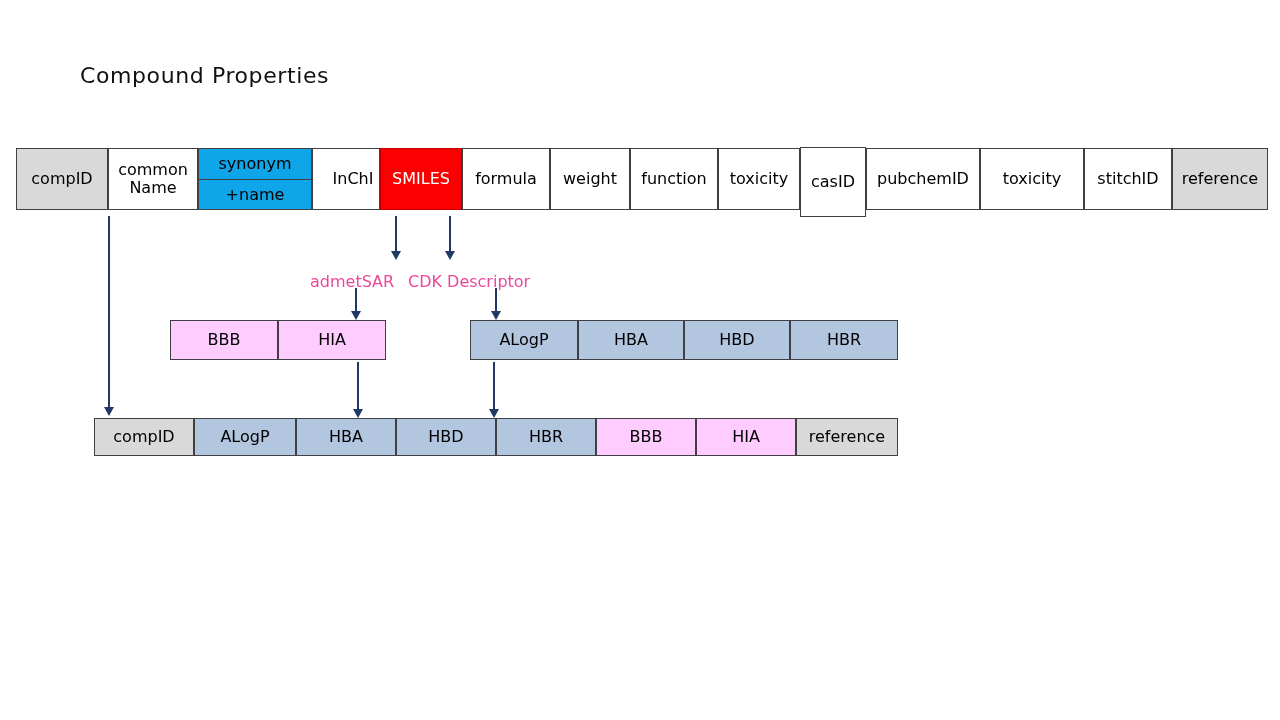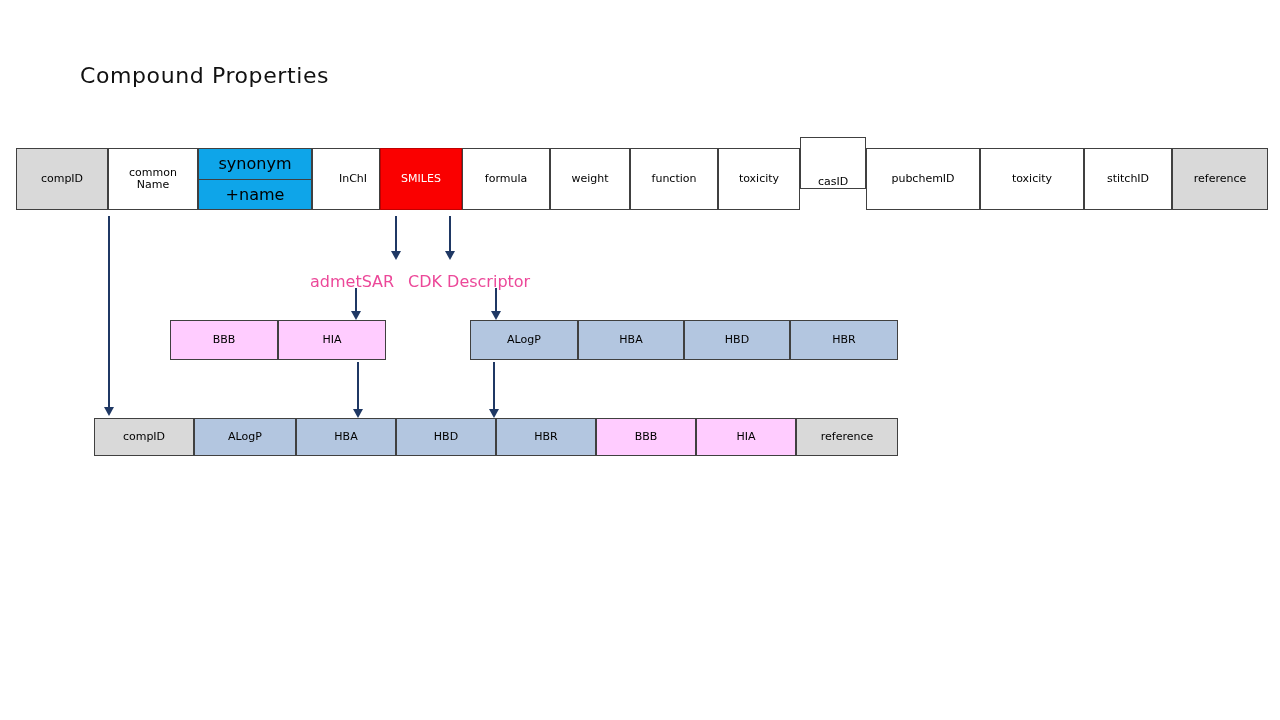--- a/index.html
+++ b/index.html
@@ -28,21 +28,21 @@
 
   
   .cell {
     position: absolute;
     box-sizing: border-box;
     border: 1px solid #404040;
     display: flex;
     align-items: center;
     justify-content: center;
     text-align: center;
-    font-size: 11px;
+    font-size: 16px;
     line-height: 1.05;
     background: #ffffff;
     white-space: nowrap;
   }
   .cell.gray   { background: #d9d9d9; }
   .cell.pink   { background: #ffccff; }
   .cell.blue   { background: #b3c6e0; }
   .cell.red    { background: #fa0000; color: #ffffff; border-color: #c00000; }
   .cell.two-line { flex-direction: column; line-height: 1.12; }
 
@@ -124,21 +124,21 @@
     </div>
     <div class="cell white" style="left: 550px; top: 148px; width: 80px; height: 62px;">
       <span>weight</span>
     </div>
     <div class="cell white" style="left: 630px; top: 148px; width: 88px; height: 62px;">
       <span>function</span>
     </div>
     <div class="cell white" style="left: 718px; top: 148px; width: 82px; height: 62px;">
       <span>toxicity</span>
     </div>
-    <div class="cell white" style="left: 800px; top: 137px; width: 66px; height: 52px; align-items: flex-end;">
+    <div class="cell white" style="left: 800px; top: 147px; width: 66px; height: 70px;">
       <span>casID</span>
     </div>
     <div class="cell white" style="left: 866px; top: 148px; width: 114px; height: 62px;">
       <span>pubchemID</span>
     </div>
     <div class="cell white" style="left: 980px; top: 148px; width: 104px; height: 62px;">
       <span>toxicity</span>
     </div>
     <div class="cell white" style="left: 1084px; top: 148px; width: 88px; height: 62px;">
       <span>stitchID</span>

